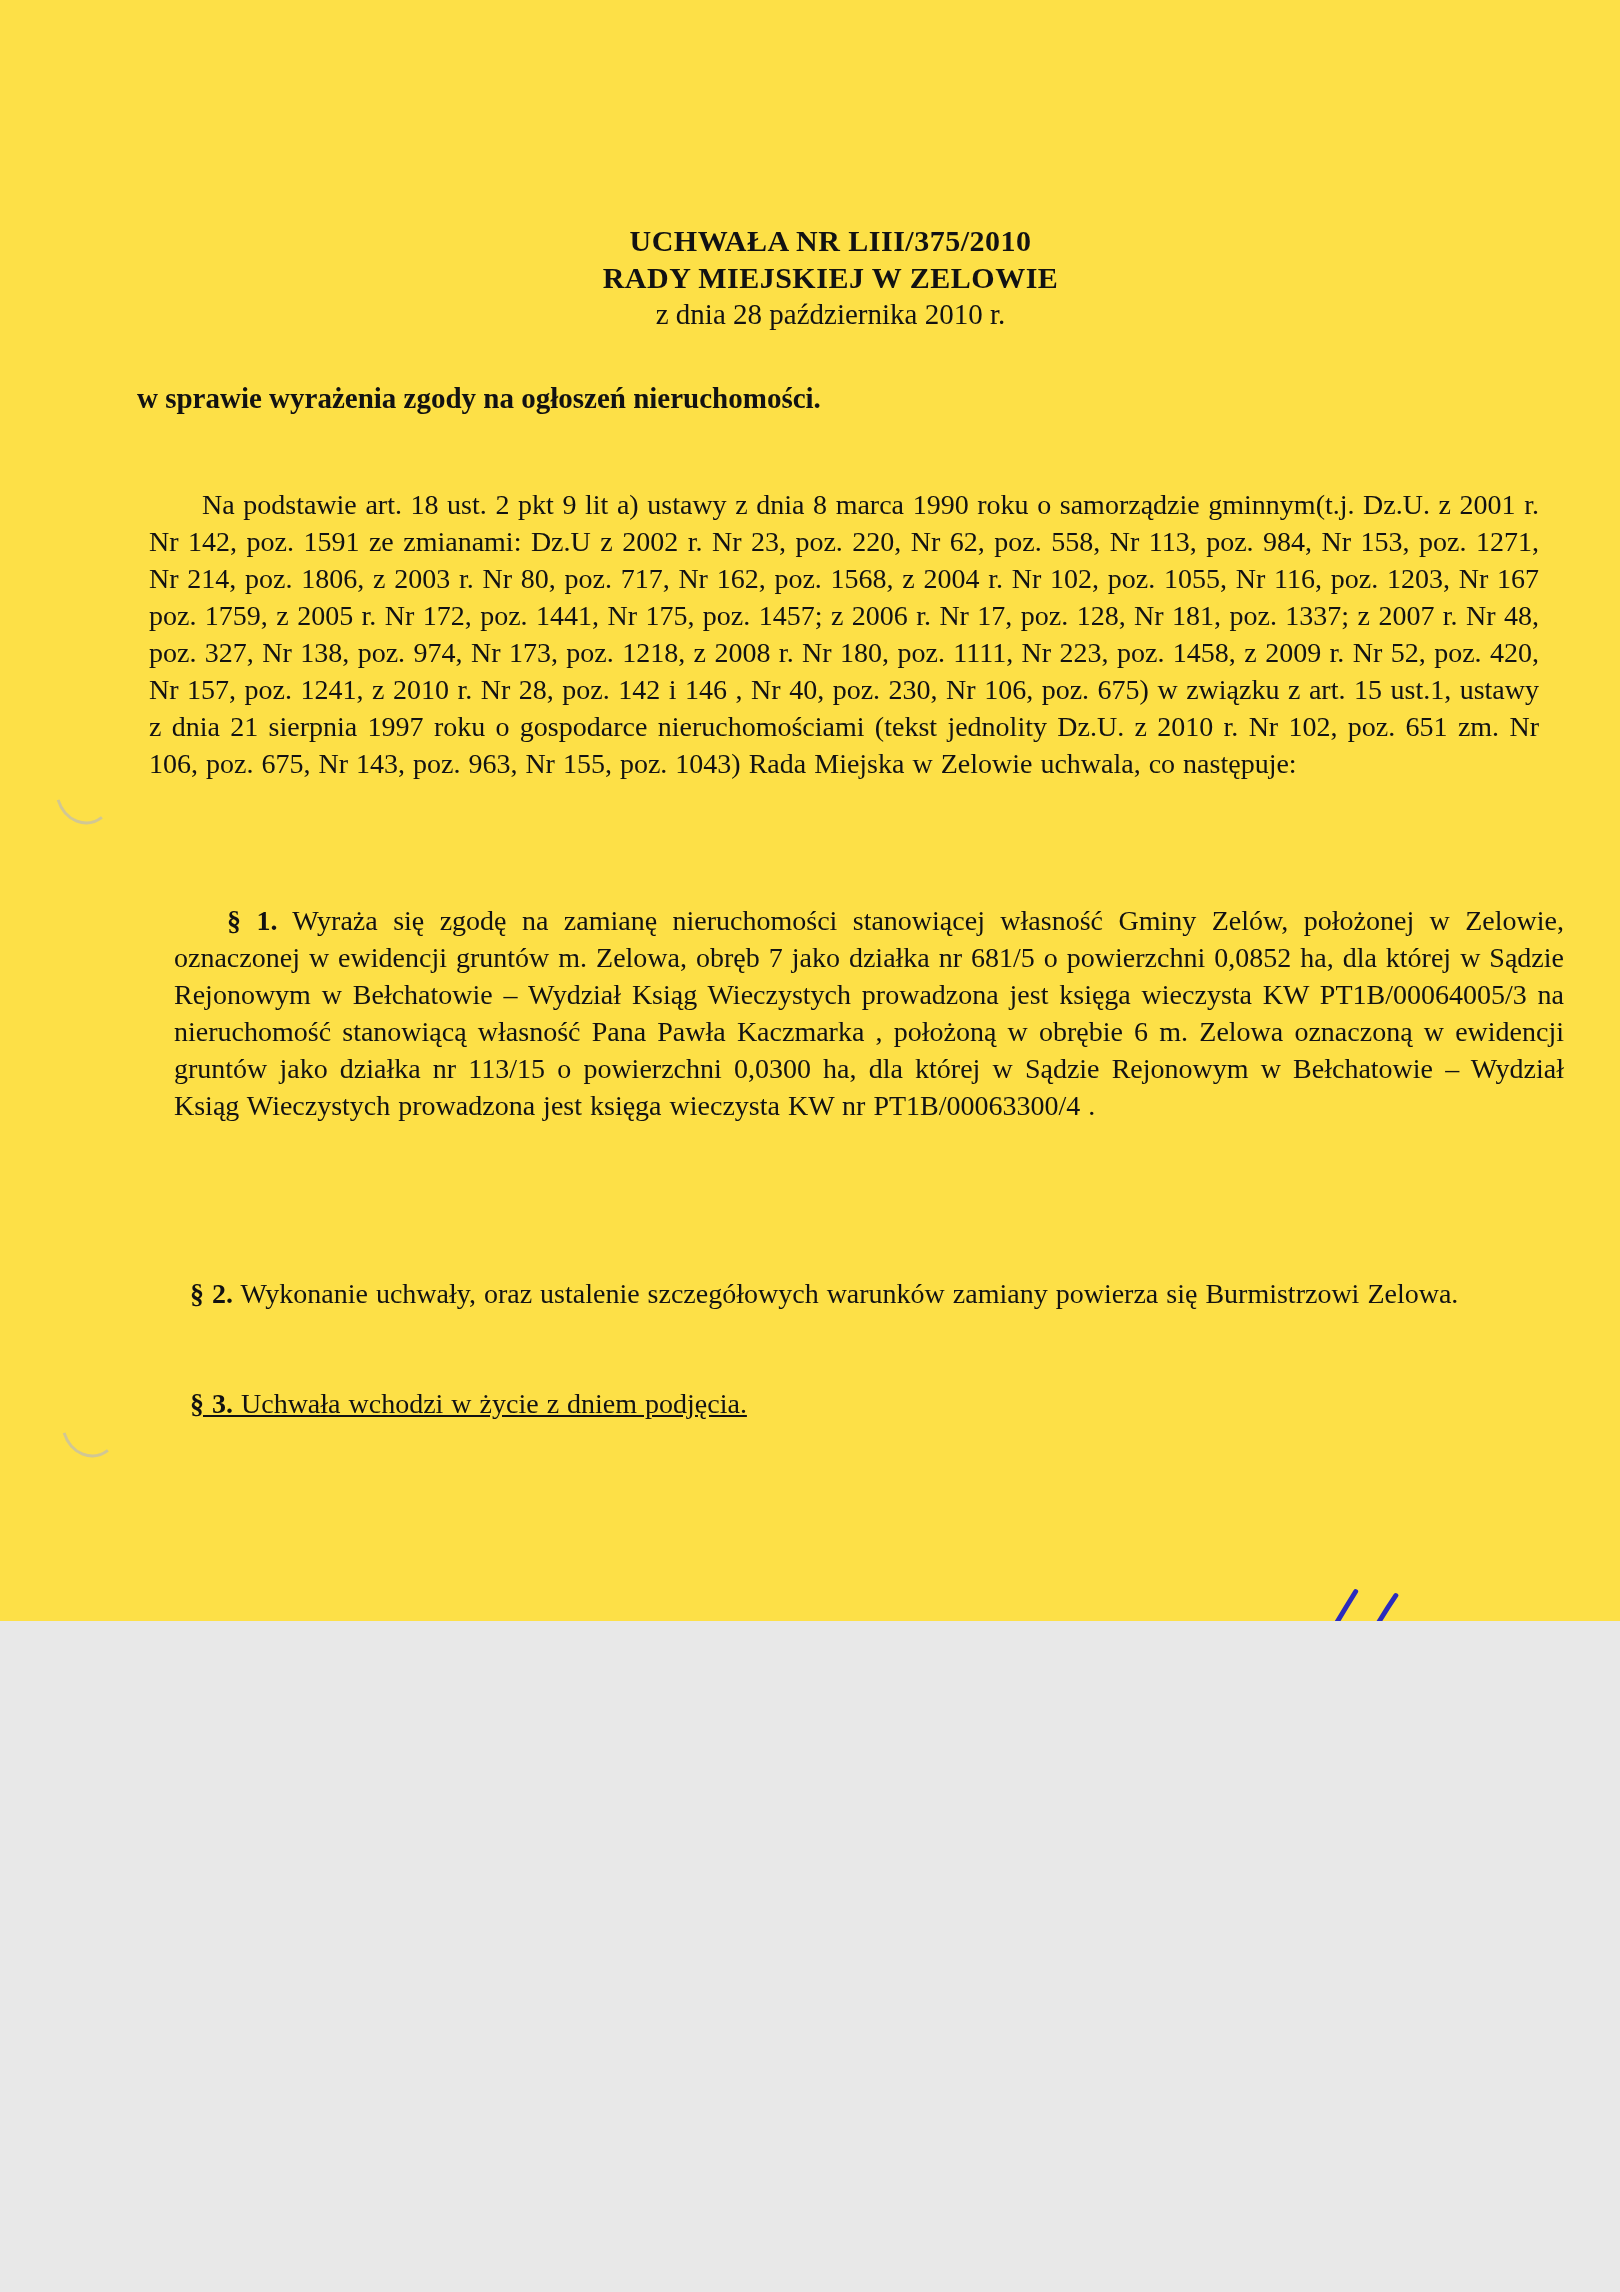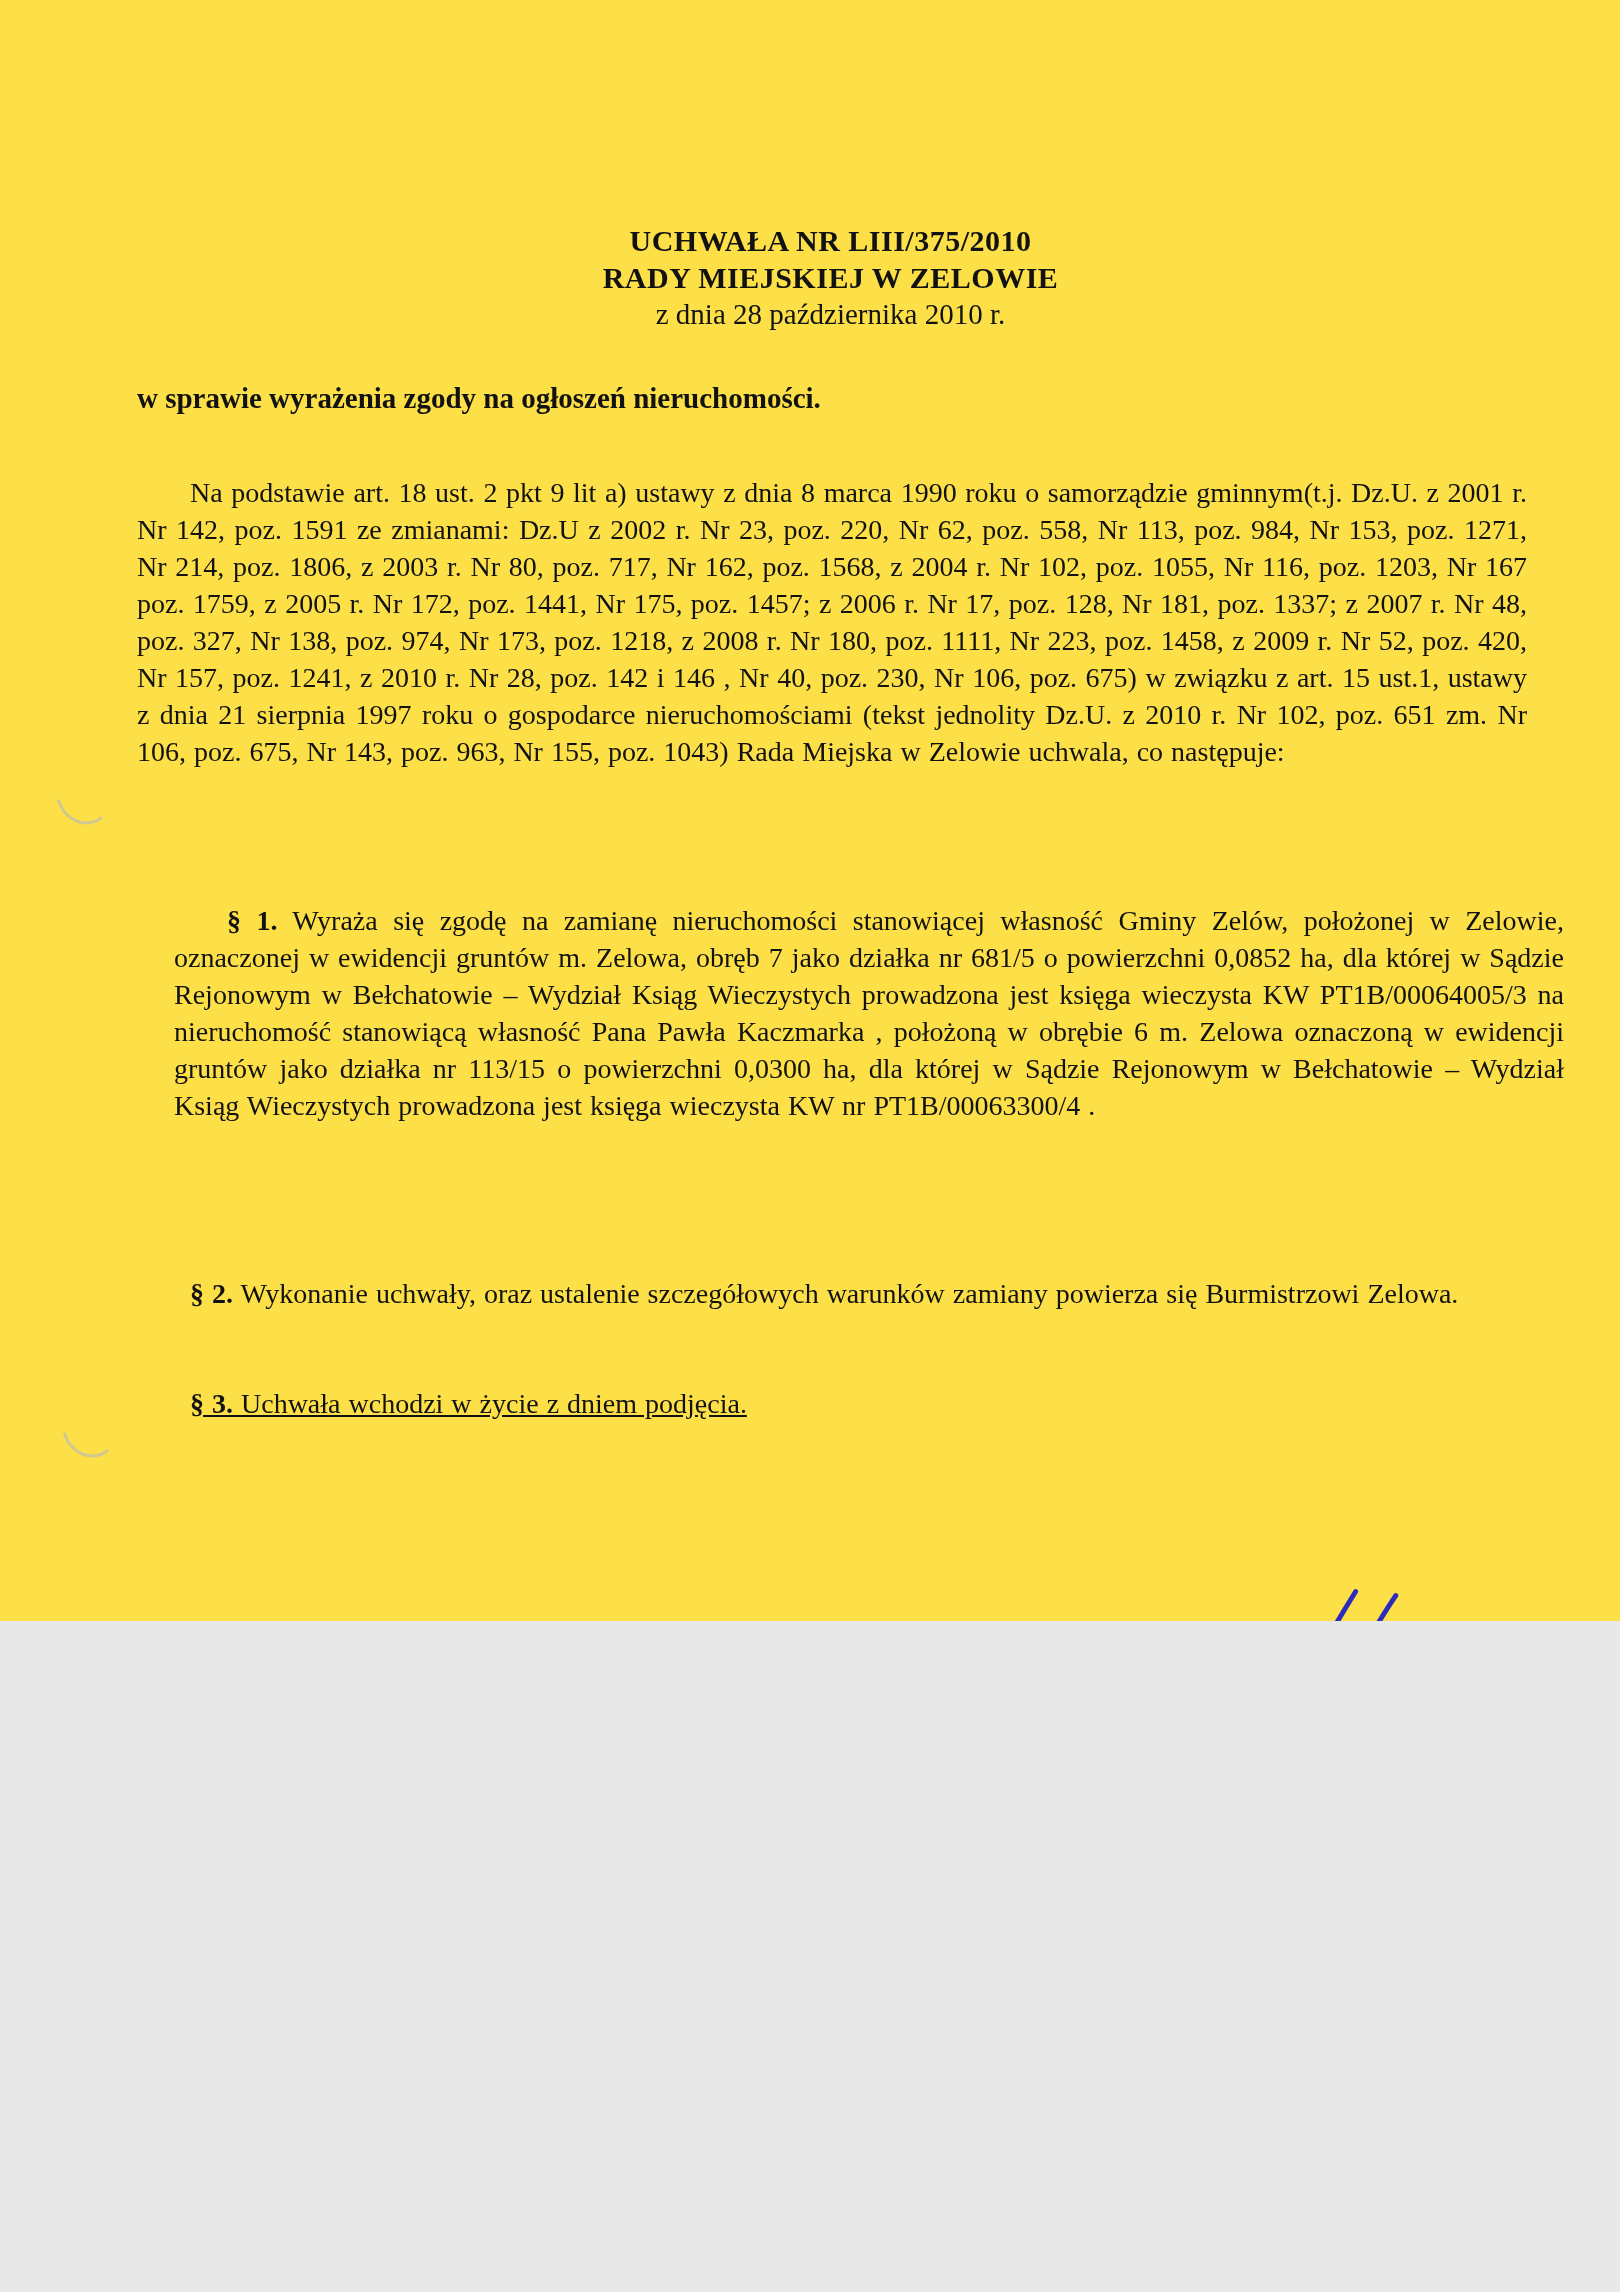--- a/index.html
+++ b/index.html
@@ -20,21 +20,21 @@
   .subject{
     position:absolute;top:382px;left:137px;width:1387px;
     font-weight:bold;font-size:29px;
   }
   .para{
     position:absolute;left:137px;width:1390px;
     font-size:28px;line-height:37px;
     text-align:justify;text-indent:53px;
     word-spacing:1px;
   }
-  .preamble{top:446px;}
+  .preamble{top:458px;margin-left:12px;}
   .sec1{top:874px;margin-left:37px;}
   .sec2{top:1247px;}
   .sec3{top:1357px;text-decoration:underline;}
   .sec4{top:1429px;}
   .para b{font-weight:bold;}
   .stamp{
     position:absolute;left:1073px;top:1651px;width:402px;
     text-align:right;
     font-family:"Liberation Sans", sans-serif;
     line-height:36px;

